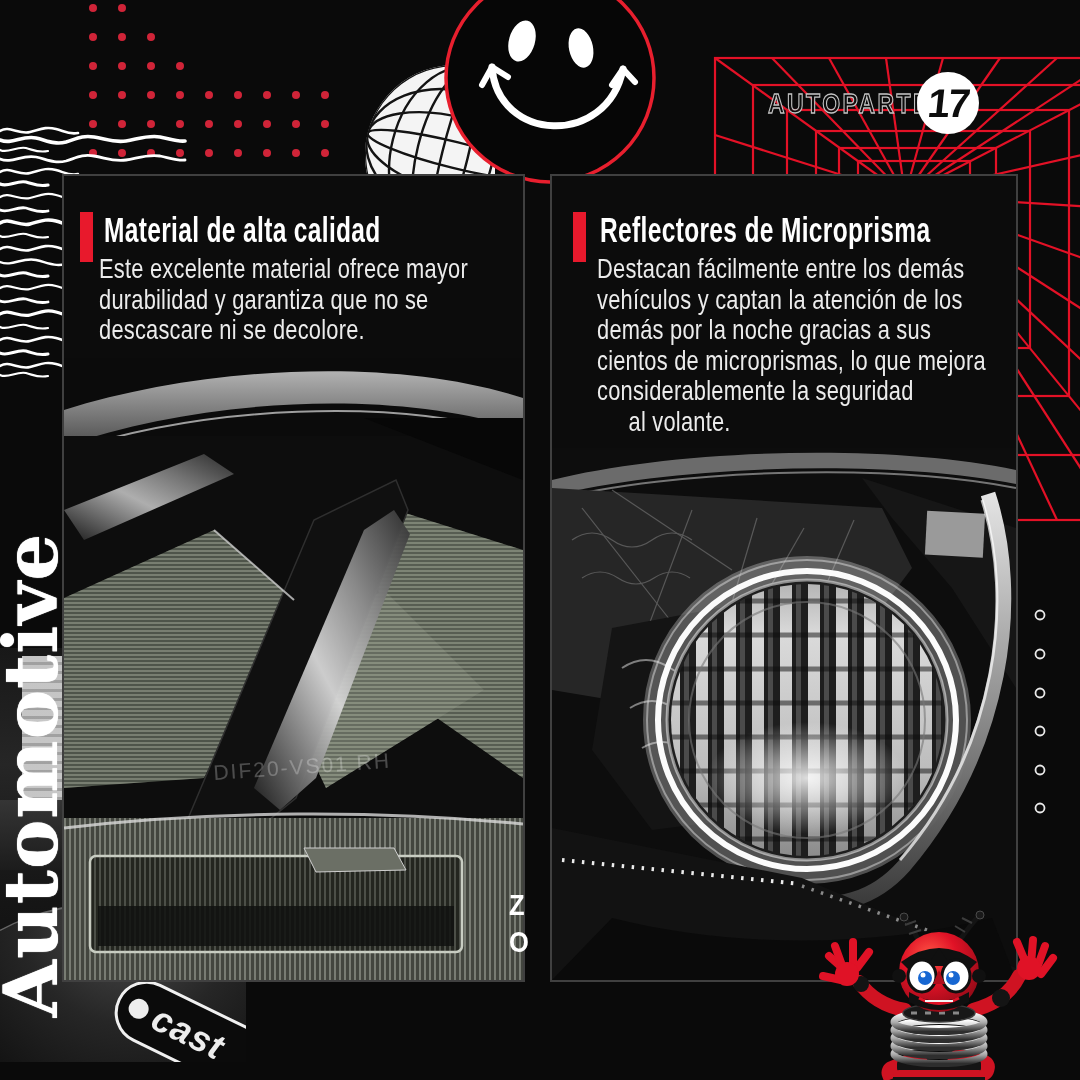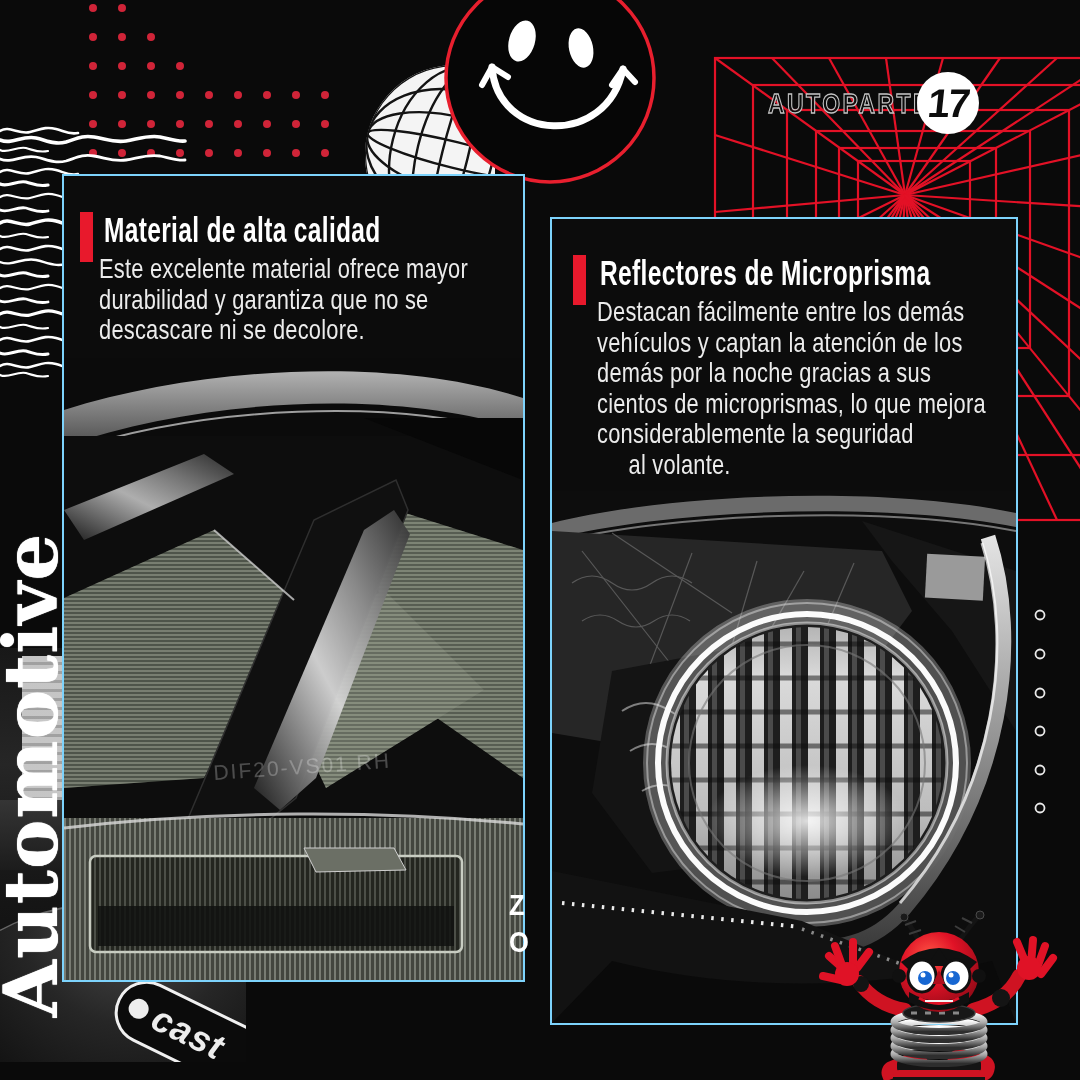--- a/index.html
+++ b/index.html
@@ -16,24 +16,24 @@
       display:flex;align-items:center;justify-content:center;}
   .badge17 span{font-size:40px;font-weight:bold;color:#0d0d0d;transform:skewX(-6deg);letter-spacing:-2px;}
   
   .gothic{left:31px;top:775px;transform:translate(-50%,-50%) rotate(-90deg);
       font-family:"DejaVu Serif",serif;font-weight:bold;font-size:74px;color:#fff;
       letter-spacing:1px;white-space:nowrap;text-shadow:0 0 1px #fff;}
   
   .edge-letters{left:509px;top:886px;font-size:30px;font-weight:bold;color:#fff;
       line-height:37px;white-space:pre-line;transform:scaleX(.85);transform-origin:left top;}
   
-  .panel{position:absolute;top:174px;height:808px;background:#0c0c0c;border:2px solid #7dd3fc;
+  .panel{position:absolute;top:174px;height:808px;background:#0c0c0c;border:2px solid #404040;
       box-sizing:border-box;z-index:3;}
   .panel.left{left:62px;width:463px;}
-  .panel.right{left:550px;width:468px;margin-top:43px;}
+  .panel.right{left:550px;width:468px;}
   .accent-bar{position:absolute;width:13px;height:50px;background:#e8192c;}
   .panel.left .accent-bar{left:16px;top:36px;}
   .panel.right .accent-bar{left:21px;top:36px;}
   .p-title{position:absolute;top:34px;font-size:35px;line-height:40px;font-weight:bold;color:#fff;
       transform:scaleX(.70);transform-origin:left top;white-space:nowrap;letter-spacing:0.5px;}
   .panel.left .p-title{left:40px;} .panel.right .p-title{left:48px;}
   .p-body{position:absolute;top:78px;font-size:28px;line-height:30.5px;color:#ececec;
       transform:scaleX(.78);transform-origin:left top;white-space:pre-wrap;width:130%;letter-spacing:0.3px;}
   .panel.left .p-body{left:35px;} .panel.right .p-body{left:45px;}
   .photo{position:absolute;left:0;bottom:0;display:block;}

